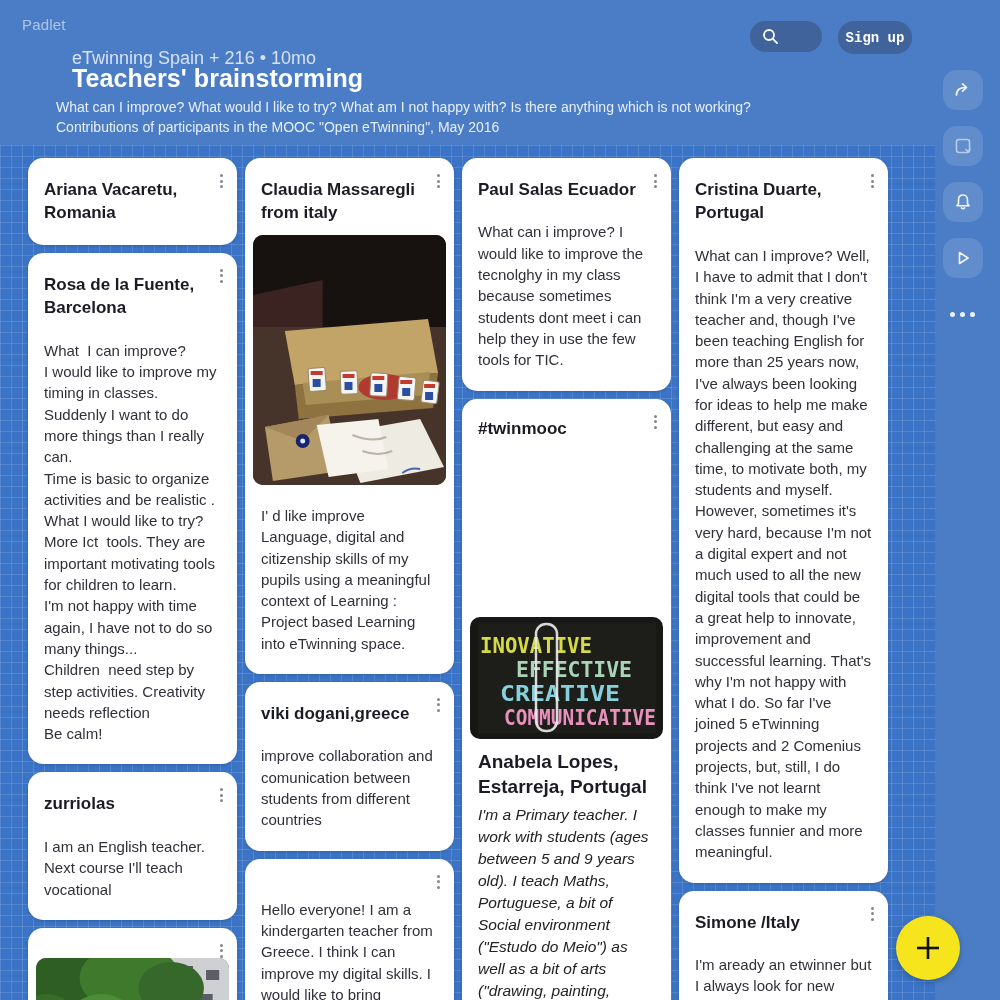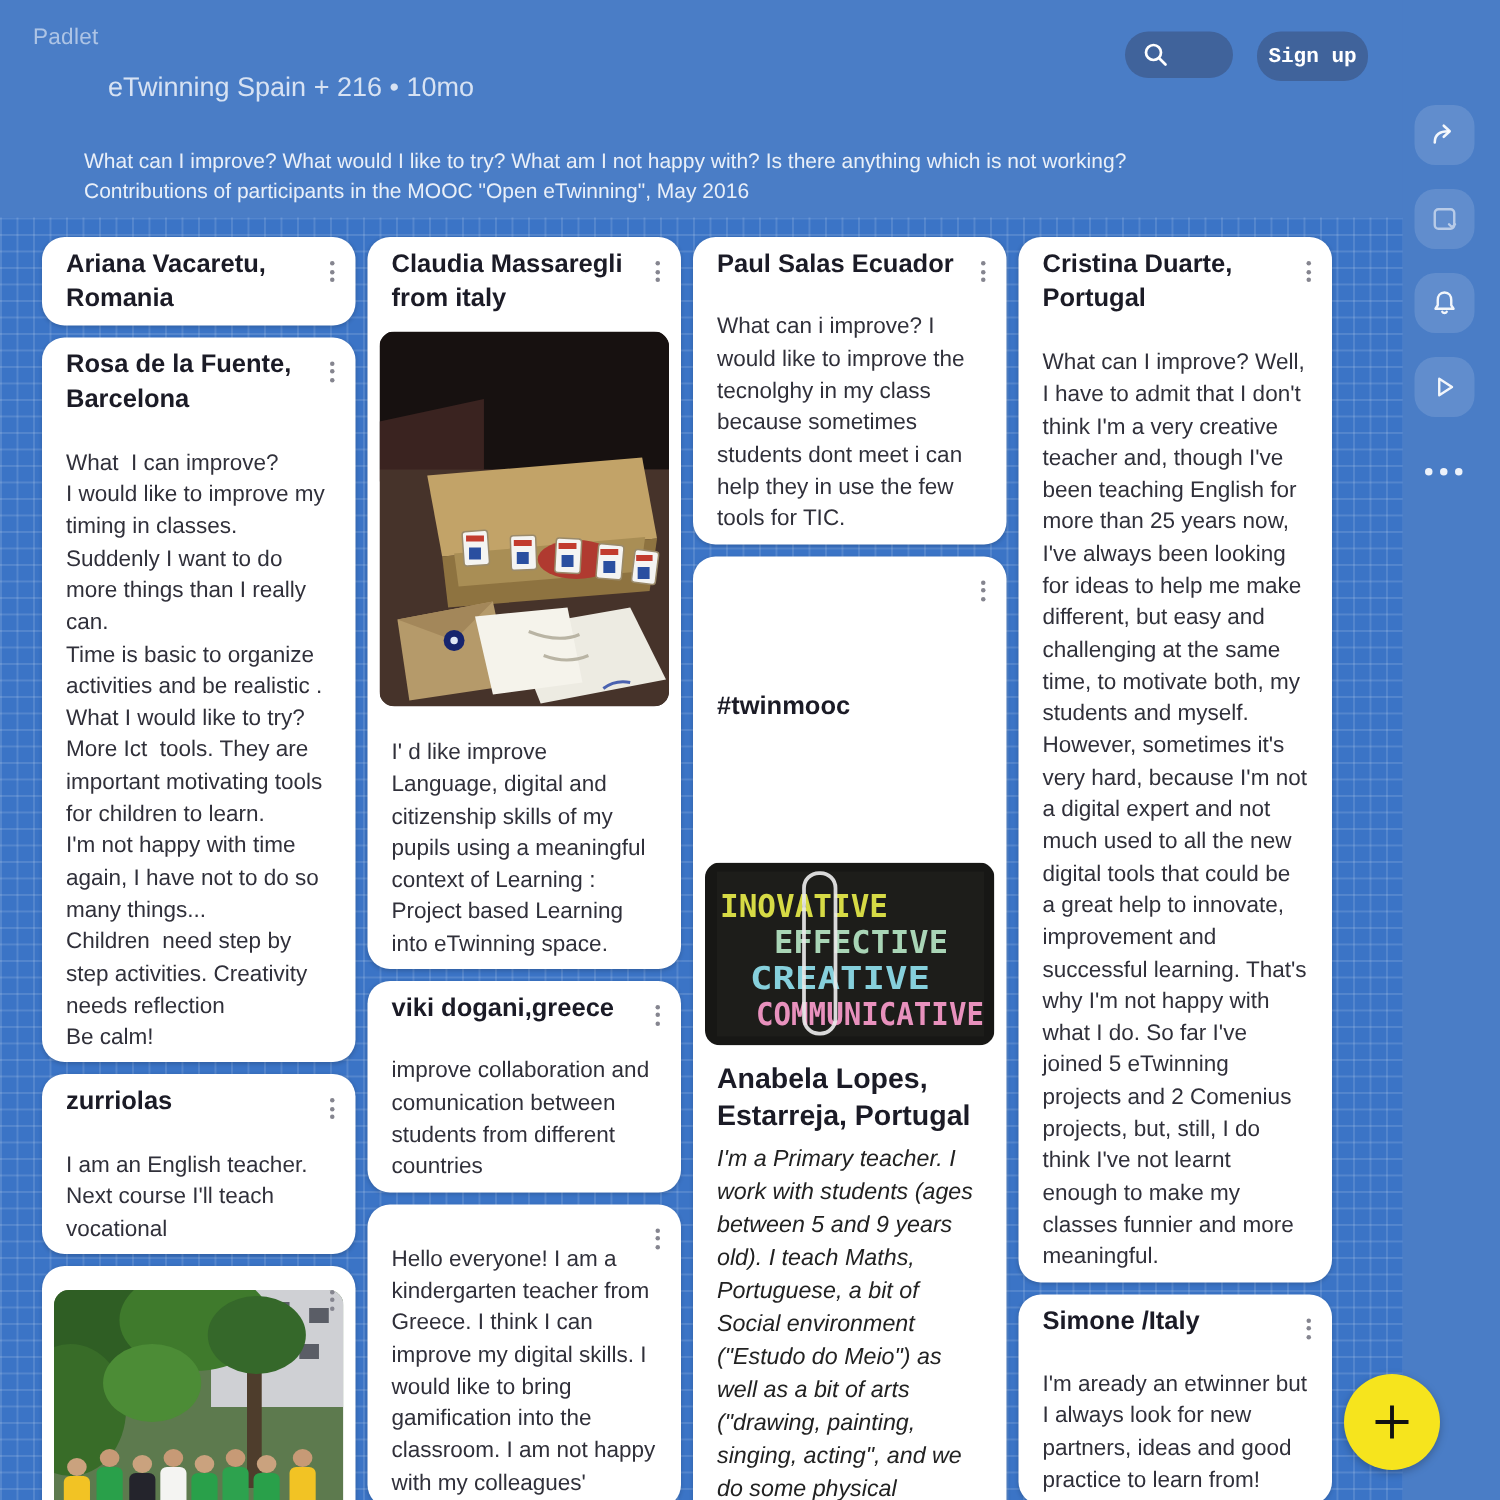--- a/index.html
+++ b/index.html
@@ -35,32 +35,32 @@
     background-image:
       linear-gradient(rgba(255,255,255,.13) 1px, transparent 1px),
       linear-gradient(90deg, rgba(255,255,255,.13) 1px, transparent 1px);
     background-size:11px 11px;
     overflow:hidden;
   }
   .columns{display:flex;gap:8px;padding:13px 0 0 28px;align-items:flex-start;}
   .column{width:209px;display:flex;flex-direction:column;gap:8px;flex:none;}
   .card{
     position:relative;background:#fff;border-radius:15px;
-    padding:6px 16px;box-shadow:0 1px 3px rgba(0,0,0,.18);
+    padding:20px 16px;box-shadow:0 1px 3px rgba(0,0,0,.18);
   }
   .card-title{font-size:17px;font-weight:700;color:var(--card-title);line-height:1.38;padding-right:14px;white-space:pre-wrap;}
   .card-body{font-size:15px;color:var(--card-text);line-height:1.42;margin-top:20px;white-space:pre-wrap;}
   .kebab{position:absolute;right:12px;top:14px;display:flex;flex-direction:column;gap:2.5px;cursor:pointer;padding:2px;}
   .kebab i{width:3px;height:3px;border-radius:50%;background:#85858f;}
   .card-image{margin:10px -8px 0;border-radius:10px;overflow:hidden;line-height:0;}
   .card-image svg{display:block;width:100%;height:100%;}
   .img-box{height:250px;}
   .img-group{height:240px;}
   .img-chalk{height:122px;}
-  .embed-space{height:188px;display:flex;align-items:center;}
+  .embed-space{height:188px;display:flex;}
   .hashtag{font-size:17px;font-weight:700;color:var(--card-title);}
   .caption-title{font-size:19px;font-weight:700;color:var(--card-title);line-height:1.35;margin-top:10px;}
   .caption-body{font-size:15.5px;font-style:italic;color:#222;line-height:1.42;margin-top:4px;white-space:pre-wrap;}
   
   .rail{position:absolute;right:0;top:0;width:65px;height:1000px;background:var(--header-blue);}
   .rail-btn{position:absolute;left:943px;width:40px;height:40px;border-radius:14px;background:rgba(255,255,255,.13);border:none;cursor:pointer;display:flex;align-items:center;justify-content:center;}
   .rail-dots{position:absolute;left:946px;top:308px;display:flex;gap:5px;cursor:pointer;padding:4px;}
   .rail-dots i{width:5px;height:5px;border-radius:50%;background:rgba(255,255,255,.9);}
   
   .fab{position:absolute;left:896px;top:916px;width:64px;height:64px;border-radius:50%;background:var(--fab-yellow);border:none;cursor:pointer;box-shadow:0 2px 6px rgba(0,0,0,.25);display:flex;align-items:center;justify-content:center;z-index:5;}
@@ -83,20 +83,21 @@
   <div class="avatar">
     <svg width="28" height="28" viewBox="0 0 28 28">
       <rect x="7.5" y="7.5" width="13" height="13" rx="2.5" fill="#fff"></rect>
       <rect x="11" y="7.5" width="2.2" height="6.5" fill="#7cc5f1"></rect>
       <rect x="15" y="7.5" width="2.2" height="6.5" fill="#7cc5f1"></rect>
       <rect x="13" y="15" width="2.2" height="5.5" fill="#7cc5f1"></rect>
     </svg>
   </div>
 
   <div class="head-meta">eTwinning Spain + 216 • 10mo</div>
+  <h1 class="head-title">Teachers' brainstorming</h1>
   <div class="head-desc">
     <span>What can I improve? What would I like to try? What am I not happy with? Is there anything which is not working?</span><br>
     <span>Contributions of participants in the MOOC "Open eTwinning", May 2016</span>
   </div>
 </div>
 
 <div class="rail"></div>
 
 <button class="rail-btn" style="top:70px">
   <svg width="20" height="20" viewBox="0 0 20 20">

